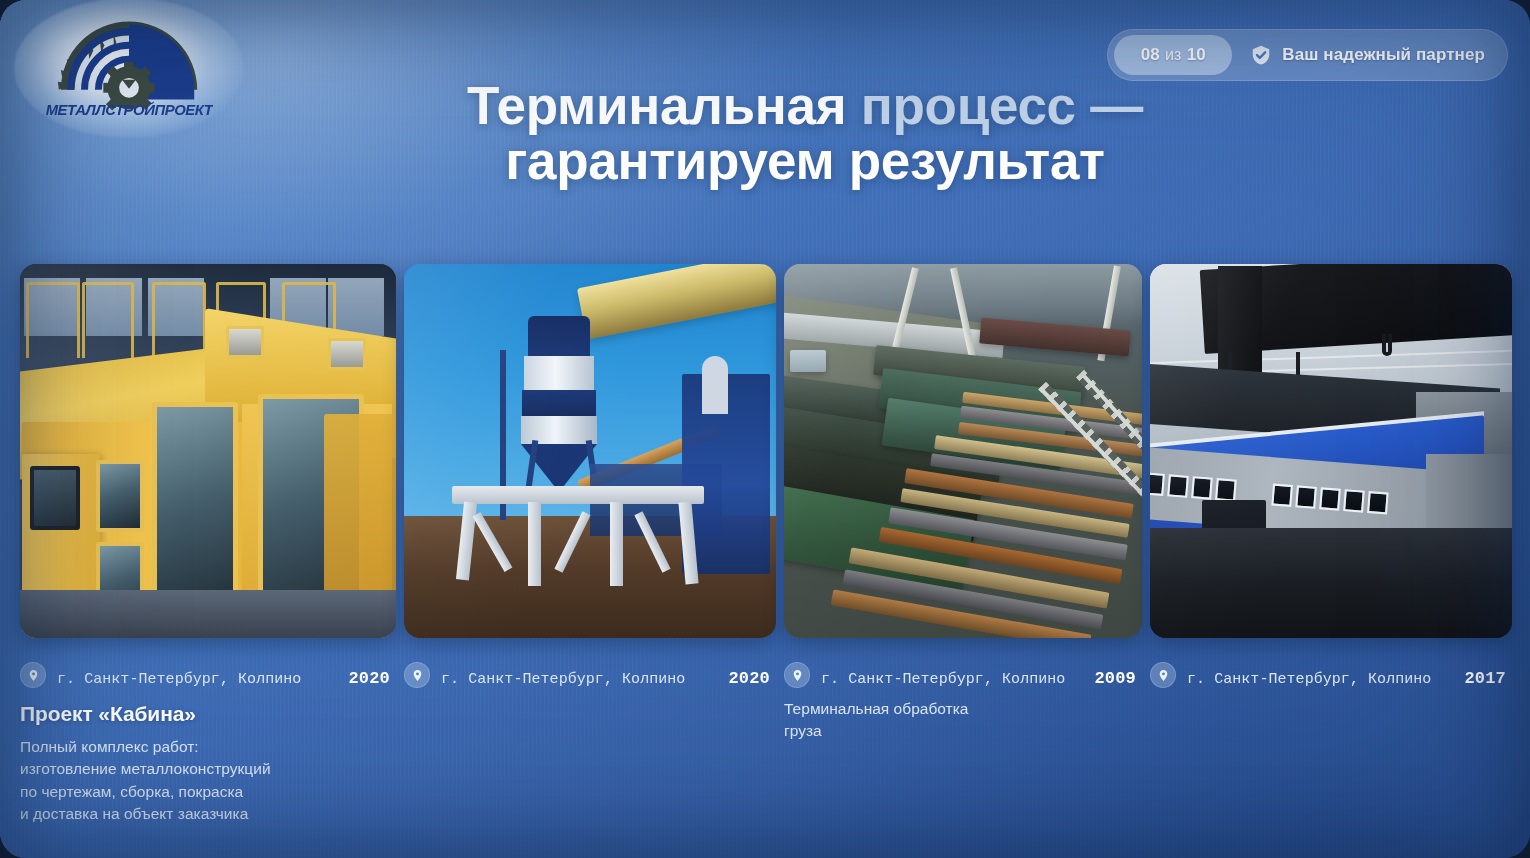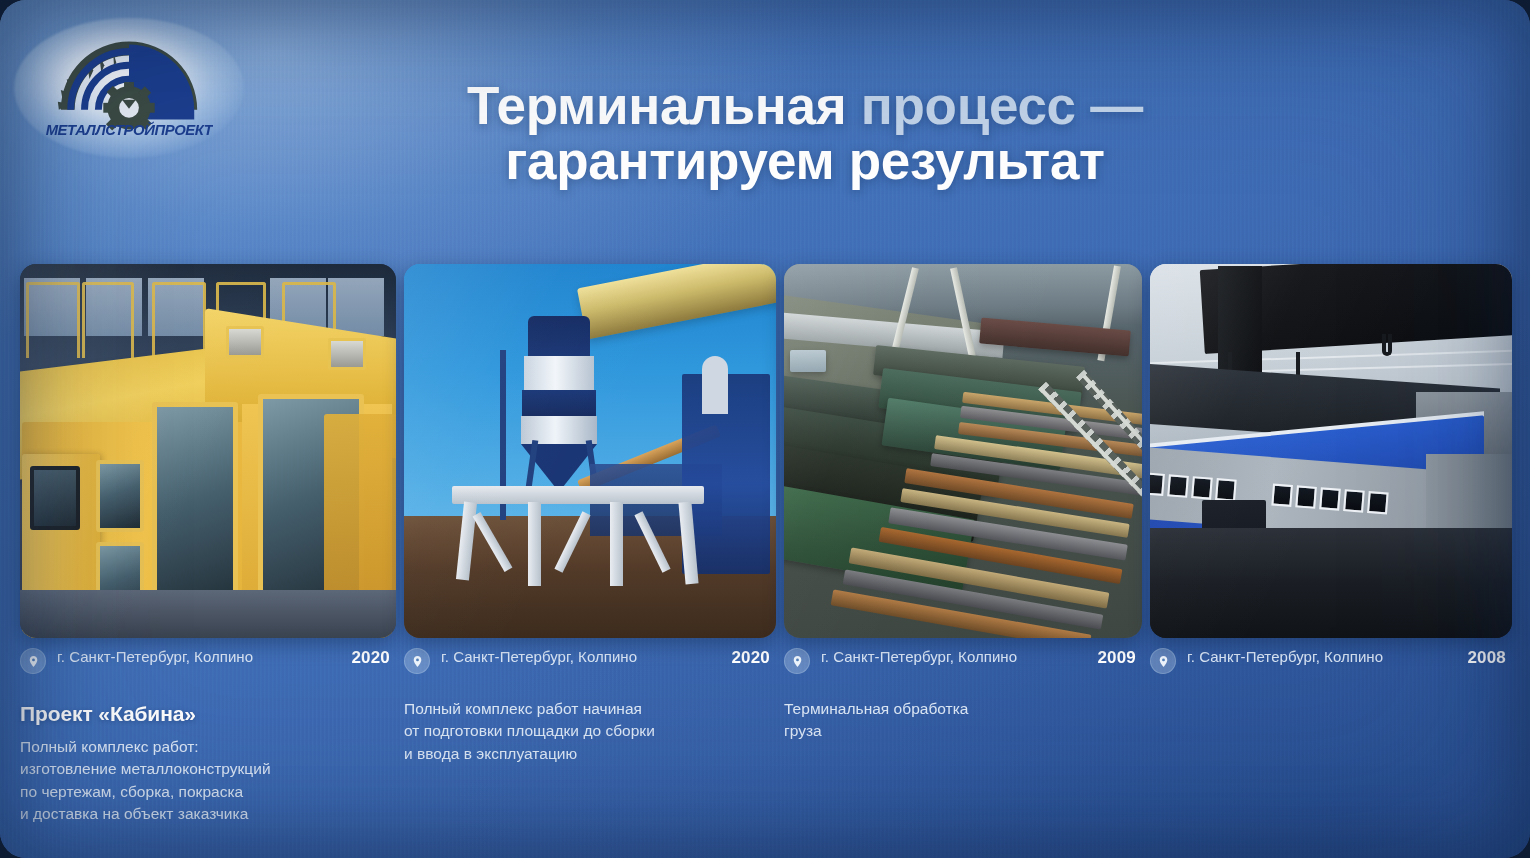--- a/index.html
+++ b/index.html
@@ -34,21 +34,21 @@
     position: absolute; inset: 0;
     box-shadow: inset 0 0 70px 14px rgba(10,28,60,0.40),
                 inset 0 0 160px 40px rgba(10,28,60,0.20);
     border-radius: 26px;
     pointer-events: none;
     z-index: 9;
   }
 
   
   #logo-wrap {
-    position: absolute; left: 16px; top: 20px;
+    position: absolute; left: 16px; top: 0;
     width: 226px; height: 136px;
     display: flex; align-items: center; justify-content: center;
     z-index: 5;
   }
   #logo-glow {
     position: absolute; left: 50%; top: 50%;
     transform: translate(-50%,-50%);
     width: 230px; height: 140px;
     border-radius: 50%;
     background: radial-gradient(ellipse at 46% 44%,
@@ -131,24 +131,25 @@
     box-shadow: 0 6px 20px rgba(8,26,56,0.38);
     background: #2b4a78;
   }
   .photo .glint {
     position: absolute; inset: 0;
     background: linear-gradient(118deg, rgba(255,255,255,0.11) 0%, rgba(255,255,255,0.02) 28%, rgba(0,0,0,0) 55%);
     pointer-events: none;
     z-index: 6;
   }
   .meta-row {
-    display: flex; align-items: flex-start;
+    display: flex; align-items: flex-end;
     height: 40px;
     margin-top: 10px;
     padding-right: 6px;
+    font-family: Liberation Mono, monospace;
   }
   .pin-badge {
     width: 26px; height: 26px; flex: 0 0 26px;
     border-radius: 50%;
     background: rgba(206,224,245,0.30);
     border: 1px solid rgba(220,235,252,0.22);
     display: flex; align-items: center; justify-content: center;
   }
   .pin-badge svg { width: 13px; height: 13px; display: block; }
   .meta-city {
@@ -489,20 +490,34 @@
           <rect x="97" y="84" width="9" height="9" transform="rotate(-45 101 88)"></rect>
         </g>
       </g>
       <circle cx="85" cy="72" r="10" fill="#e8eef6"></circle>
       <path d="M78 64 l7 9 7 -9 z" fill="#3d4b44"></path>
 
       <text x="85" y="100" text-anchor="middle" font-family="Liberation Sans, sans-serif" font-size="15" font-weight="700" font-style="italic" letter-spacing="-0.4" fill="#1c3e8e">МЕТАЛЛСТРОЙПРОЕКТ</text>
     </svg>
   </div>
 
+  <div id="header-badge">
+    <div id="slide-counter">
+      <span>08</span>
+      <span class="of" style="margin:0 5px">из</span>
+      <span>10</span>
+    </div>
+    <div id="partner-group">
+      <svg id="shield-icon" viewBox="0 0 24 24">
+        <path d="M12 2 L21 5.6 V11.4 C21 16.6 17.2 21.2 12 22.4 C6.8 21.2 3 16.6 3 11.4 V5.6 Z" fill="#e6eefa"></path>
+        <path d="M7.6 12.1 l3.1 3.1 5.8 -6.1" fill="none" stroke="#4e7fbe" stroke-width="2.6" stroke-linecap="round" stroke-linejoin="round"></path>
+      </svg>
+      <span id="partner-label">Ваш надежный партнер</span>
+    </div>
+  </div>
 
   <h1 id="title">
     <span class="l1"><span class="strong">Терминальная </span><span class="muted">процесс —</span></span>
     <span class="l2 strong">гарантируем результат</span>
   </h1>
 
   <div id="cards">
 
     <div class="card">
       <div class="photo ph1">
@@ -580,23 +595,20 @@
       <div class="meta-row">
         <span class="pin-badge">
           <svg viewBox="0 0 24 24">
               <path d="M12 2 C8 2 5 5 5 9 c0 5.2 7 13 7 13 s7-7.8 7-13 c0-4-3-7-7-7 z" fill="#eef4fb"></path>
               <circle cx="12" cy="9" r="2.6" fill="#5481bd"></circle>
             </svg>
         </span>
         <span class="meta-city">г. Санкт-Петербург, Колпино</span>
         <span class="meta-year">2020</span>
       </div>
-      <div class="card-desc">Полный комплекс работ начиная
-от подготовки площадки до сборки
-и ввода в эксплуатацию</div>
     </div>
 
     <div class="card">
       <div class="photo ph3">
         <div class="far"></div>
         <div class="lot"></div>
         <div class="wall"></div>
         <div class="gantry" style="left:128px;top:4px;height:90px;transform:rotate(14deg)"></div>
         <div class="gantry" style="left:166px;top:4px;height:92px;transform:rotate(-12deg)"></div>
         <div class="gantry" style="left:330px;top:2px;height:96px;transform:rotate(10deg)"></div>
@@ -680,20 +692,20 @@
         <div class="glint"></div>
       </div>
       <div class="meta-row">
         <span class="pin-badge">
           <svg viewBox="0 0 24 24">
               <path d="M12 2 C8 2 5 5 5 9 c0 5.2 7 13 7 13 s7-7.8 7-13 c0-4-3-7-7-7 z" fill="#eef4fb"></path>
               <circle cx="12" cy="9" r="2.6" fill="#5481bd"></circle>
             </svg>
         </span>
         <span class="meta-city">г. Санкт-Петербург, Колпино</span>
-        <span class="meta-year">2008</span>
+        <span class="meta-year">2017</span>
       </div>
     </div>
 
   </div>
 
   <div id="vignette"></div>
 </div>
 
 </body></html>

